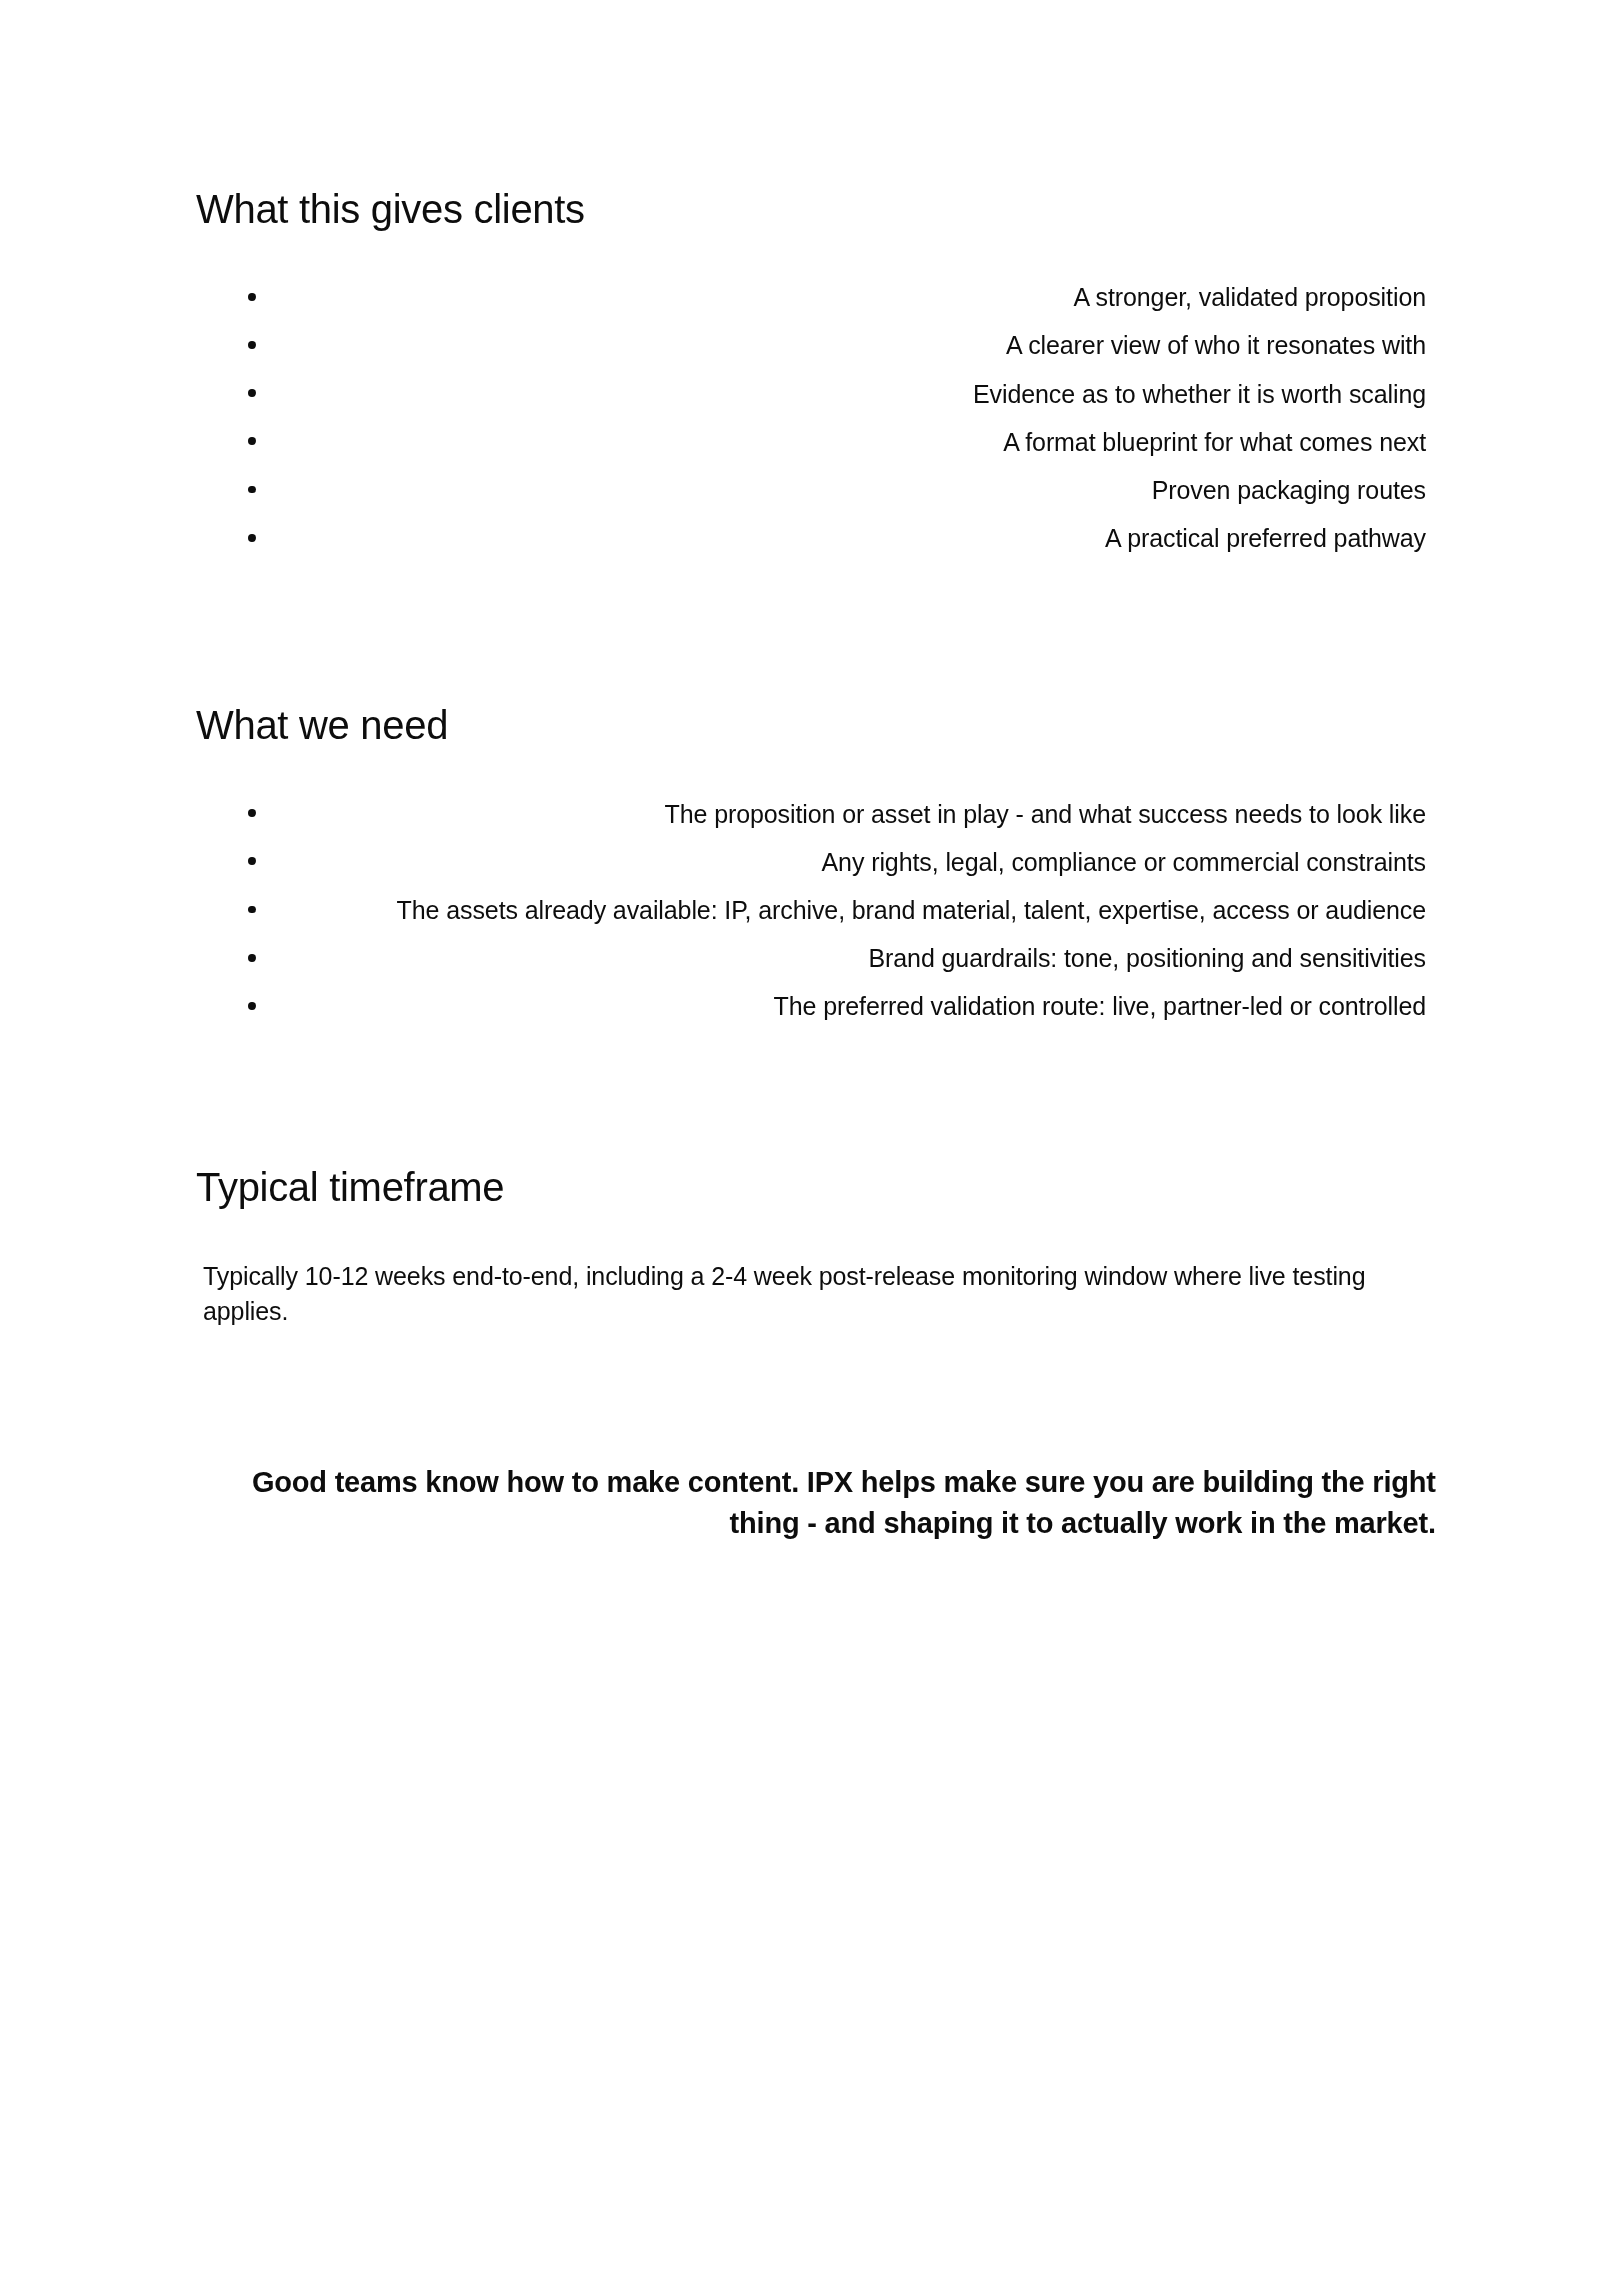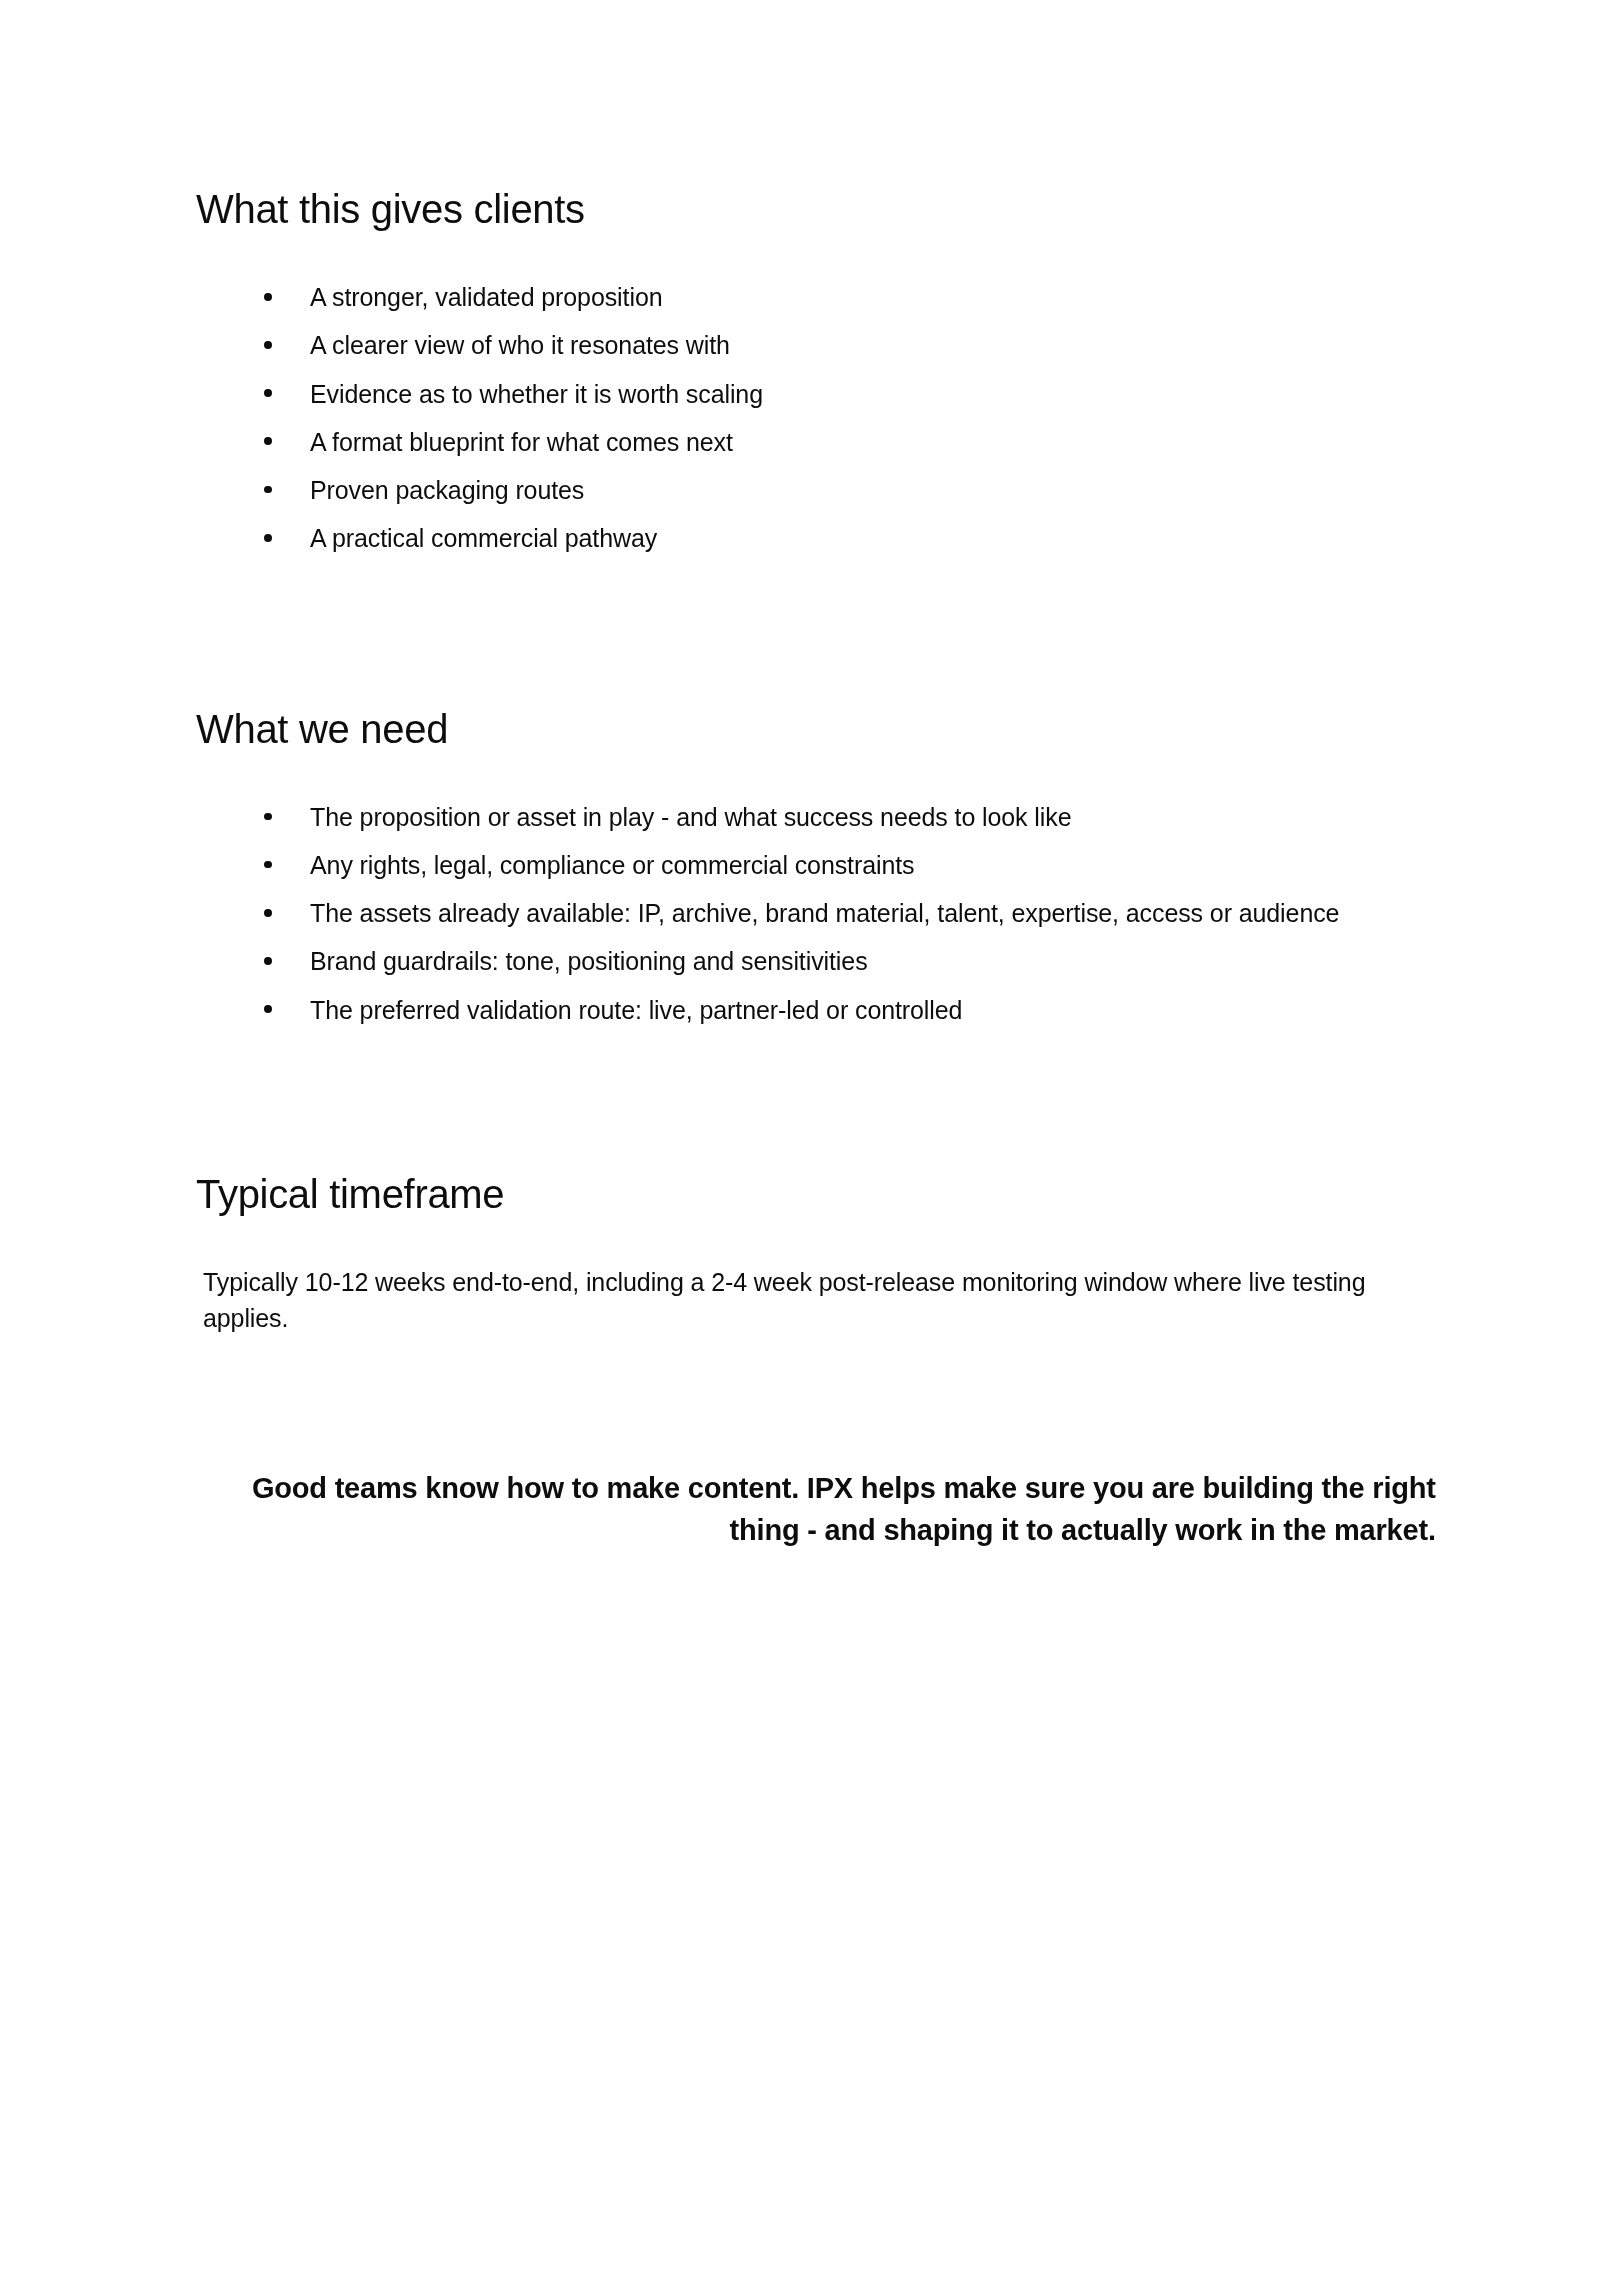--- a/index.html
+++ b/index.html
@@ -28,22 +28,23 @@
   h2.section-heading {
     font-size: 40px;
     font-weight: 400;
     letter-spacing: -0.3px;
     line-height: 1.18;
     margin: 0 0 47px 0;
     color: #0d0d0d;
   }
   ul.bullet-list {
     list-style: none;
-    margin: 16px;
+    margin: 0;
     padding: 0;
+    text-align: right;
   }
   ul.bullet-list li {
     position: relative;
     font-size: 25px;
     line-height: 1.42;
     letter-spacing: -0.1px;
     padding-left: 98px;
     margin-bottom: 12.7px;
     color: #0d0d0d;
   }
@@ -104,21 +105,21 @@
         <li>
           <span class="bullet-dot"></span>
           <span>A format blueprint for what comes next</span>
         </li>
         <li>
           <span class="bullet-dot"></span>
           <span>Proven packaging routes</span>
         </li>
         <li>
           <span class="bullet-dot"></span>
-          <span>A practical commercial pathway</span>
+          <span>A practical preferred pathway</span>
         </li>
       </ul>
     </section>
 
     <div class="gap-after-list-one"></div>
 
     <section>
       <h2 class="section-heading">What we need</h2>
       <ul class="bullet-list">
         <li>

